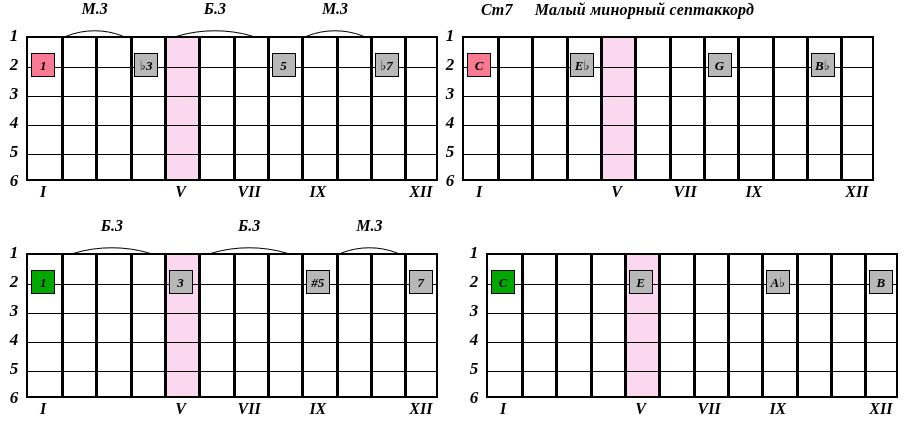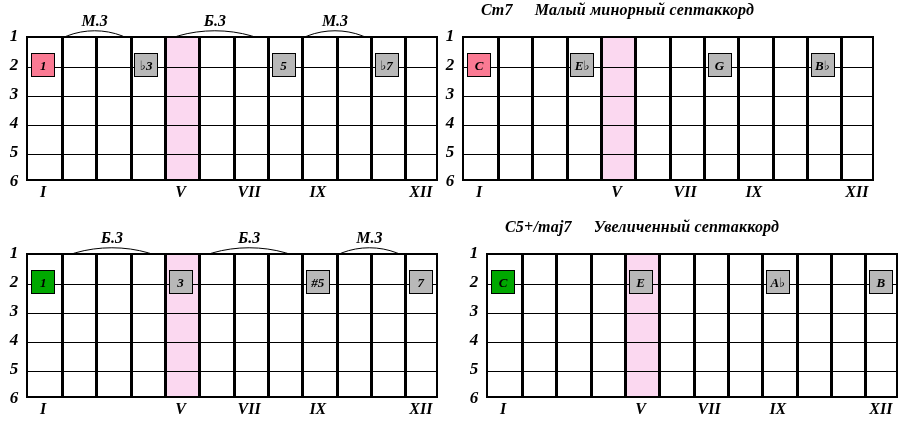--- a/index.html
+++ b/index.html
@@ -37,21 +37,21 @@
     font-size: 16px;
     color: #000;
     letter-spacing: 0.2px;
   }
   .chord-symbol { margin-right: 22px; }
   .chord-desc   { }
 
   
   .interval-label {
     position: absolute;
-    top: 12px;
+    top: 0px;
     font-style: italic;
     font-weight: bold;
     font-size: 16px;
     color: #000;
     white-space: nowrap;
     transform: translateX(-50%);
   }
 
   
   .arc-layer {
@@ -263,21 +263,20 @@
     <div class="fret-numeral" style="left: 180.5px;">V</div>
     <div class="fret-numeral" style="left: 249.167px;">VII</div>
     <div class="fret-numeral" style="left: 317.833px;">IX</div>
     <div class="fret-numeral" style="left: 420.833px;">XII</div>
     <div class="note-marker m-root-green" style="left: 43.1667px; top: 65px;">1</div>
     <div class="note-marker m-tone" style="left: 180.5px; top: 65px;">3</div>
     <div class="note-marker m-tone" style="left: 317.833px; top: 65px;">#5</div>
     <div class="note-marker m-tone" style="left: 420.833px; top: 65px;">7</div>
   </div>
 <div class="panel" id="panel-br">
-    <div class="chord-header"><span class="chord-symbol">C5+/maj7</span><span class="chord-desc">Увеличенный септаккорд</span></div>
     <div class="board">
       <div class="cell-pink" style="left: 137.333px; width: 34.3333px; background: rgb(251, 216, 240);"></div>
       <div class="string-line" style="top: 29px;"></div>
       <div class="string-line" style="top: 58px;"></div>
       <div class="string-line" style="top: 87px;"></div>
       <div class="string-line" style="top: 116px;"></div>
       <div class="fret-line" style="left: 32.8333px;"></div>
       <div class="fret-line" style="left: 67.1667px;"></div>
       <div class="fret-line" style="left: 101.5px;"></div>
       <div class="fret-line" style="left: 135.833px;"></div>

